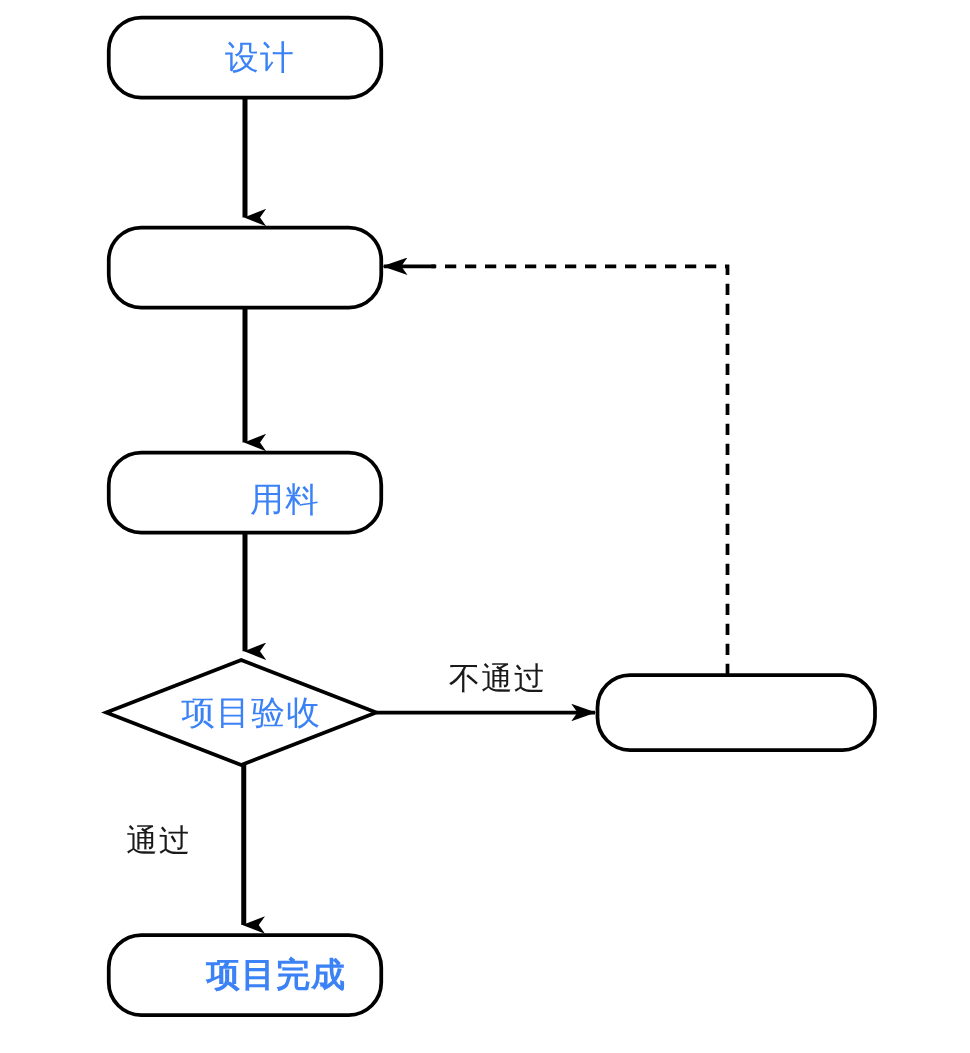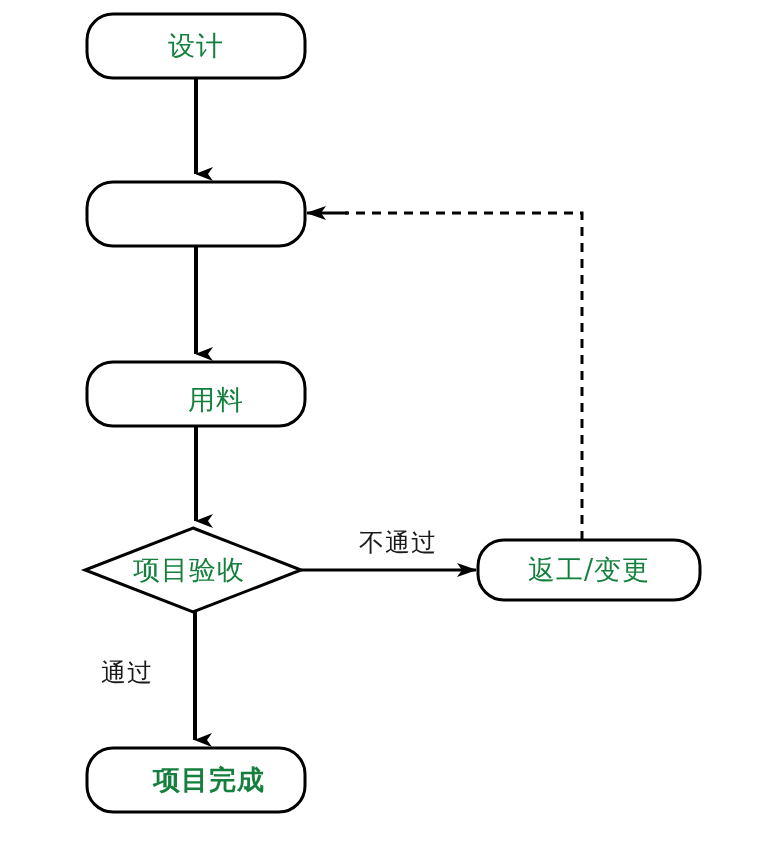--- a/index.html
+++ b/index.html
@@ -24,24 +24,25 @@
     width: 776px;
     height: 842px;
   }
   .node-label {
     position: absolute;
     display: flex;
     align-items: center;
     justify-content: center;
     font-family: "DejaVu Serif", "Liberation Serif", serif;
     font-size: 27px;
-    color: #15803d;
+    color: #3b82f6;
     letter-spacing: 1px;
     white-space: nowrap;
     pointer-events: none;
+    margin-left: 12px;
   }
   .edge-label {
     position: absolute;
     font-family: "DejaVu Serif", "Liberation Serif", serif;
     font-size: 25px;
     color: #1a1a1a;
     letter-spacing: 1px;
     white-space: nowrap;
   }
   .hit-area {
@@ -90,21 +91,20 @@
     <path d="M 348 213 L 307 213" fill="none" stroke="#000000" stroke-width="3" marker-end="url(#arrowhead)"></path>
   </svg>
 
   <div class="node-label" style="left:87px; top:14px; width:218px; height:64px;">设计</div>
 
 
   <div class="node-label" style="left:87px; top:362px; width:218px; height:76px;padding-left:20px;">用料</div>
 
   <div class="node-label" style="left:81px; top:528px; width:216px; height:84px;text-align:center;">项目验收</div>
 
-  <div class="node-label" style="left:478px; top:540px; width:222px; height:60px;">返工/变更</div>
 
   <div class="node-label" style="left:100px; top:748px; width:218px; height:64px; font-weight:bold;">项目完成</div>
 
   <div class="edge-label" style="left:313px; top:526px;margin-left:46px;">不通过</div>
 
   <div class="edge-label" style="left:101px; top:656px;">通过</div>
 
   <div class="hit-area" style="left:87px; top:14px; width:218px; height:64px;"></div>
   <div class="hit-area" style="left:87px; top:182px; width:218px; height:64px;"></div>
   <div class="hit-area" style="left:87px; top:362px; width:218px; height:64px;"></div>

